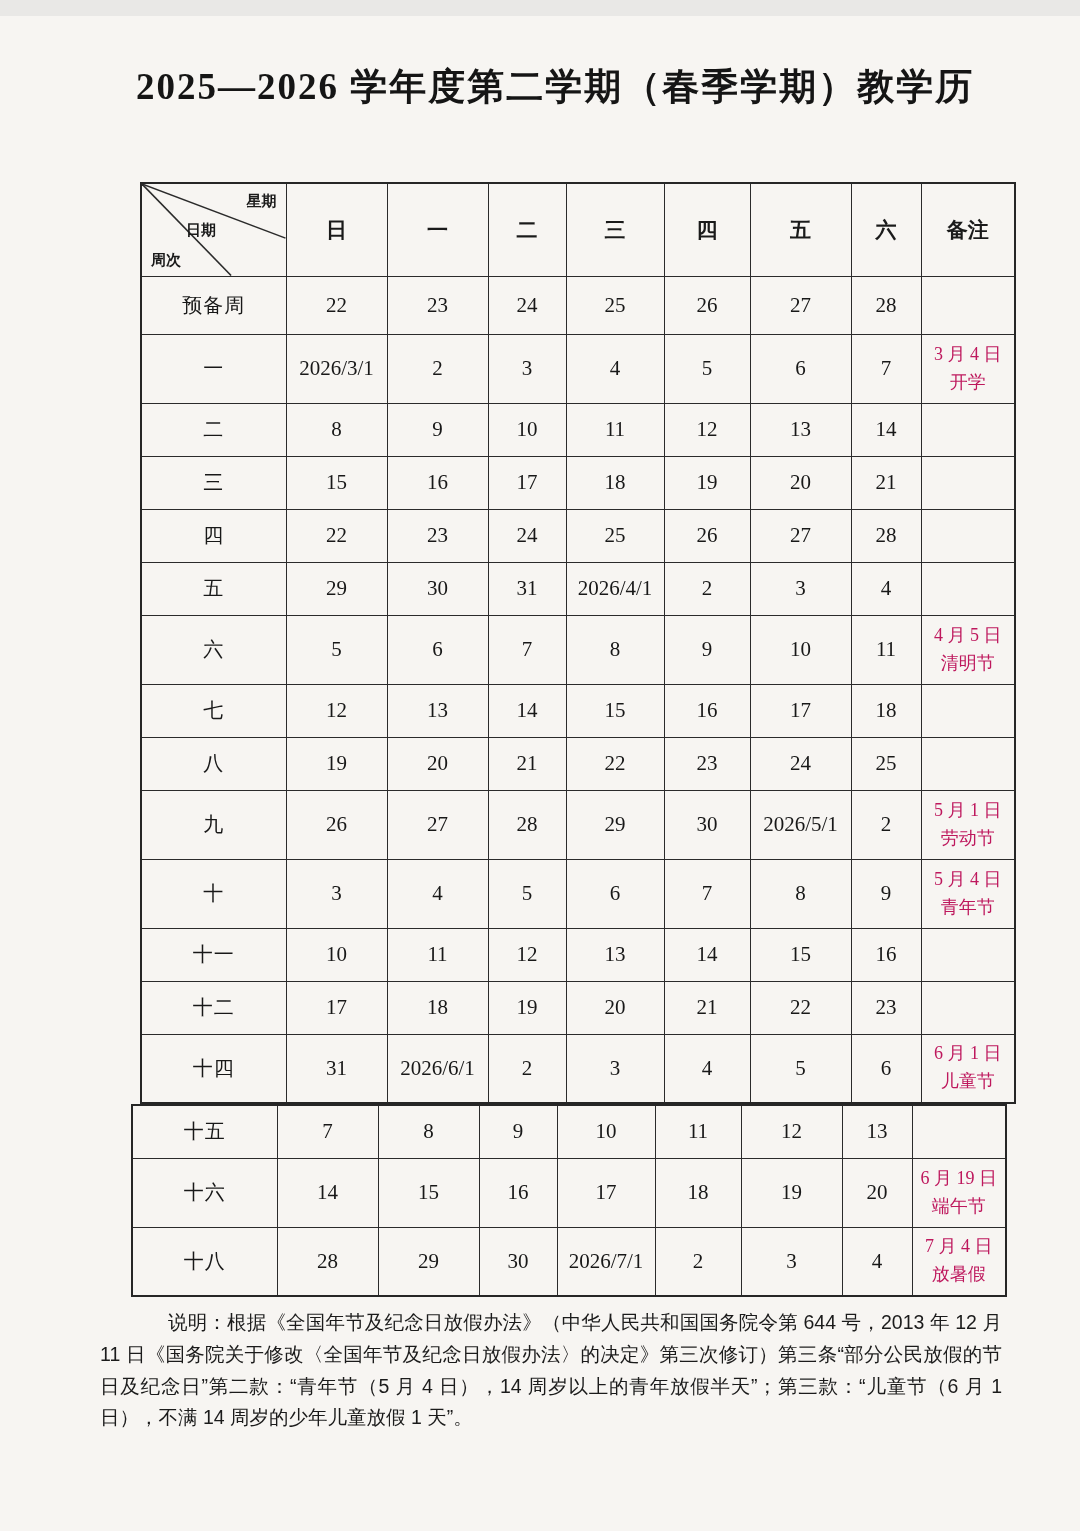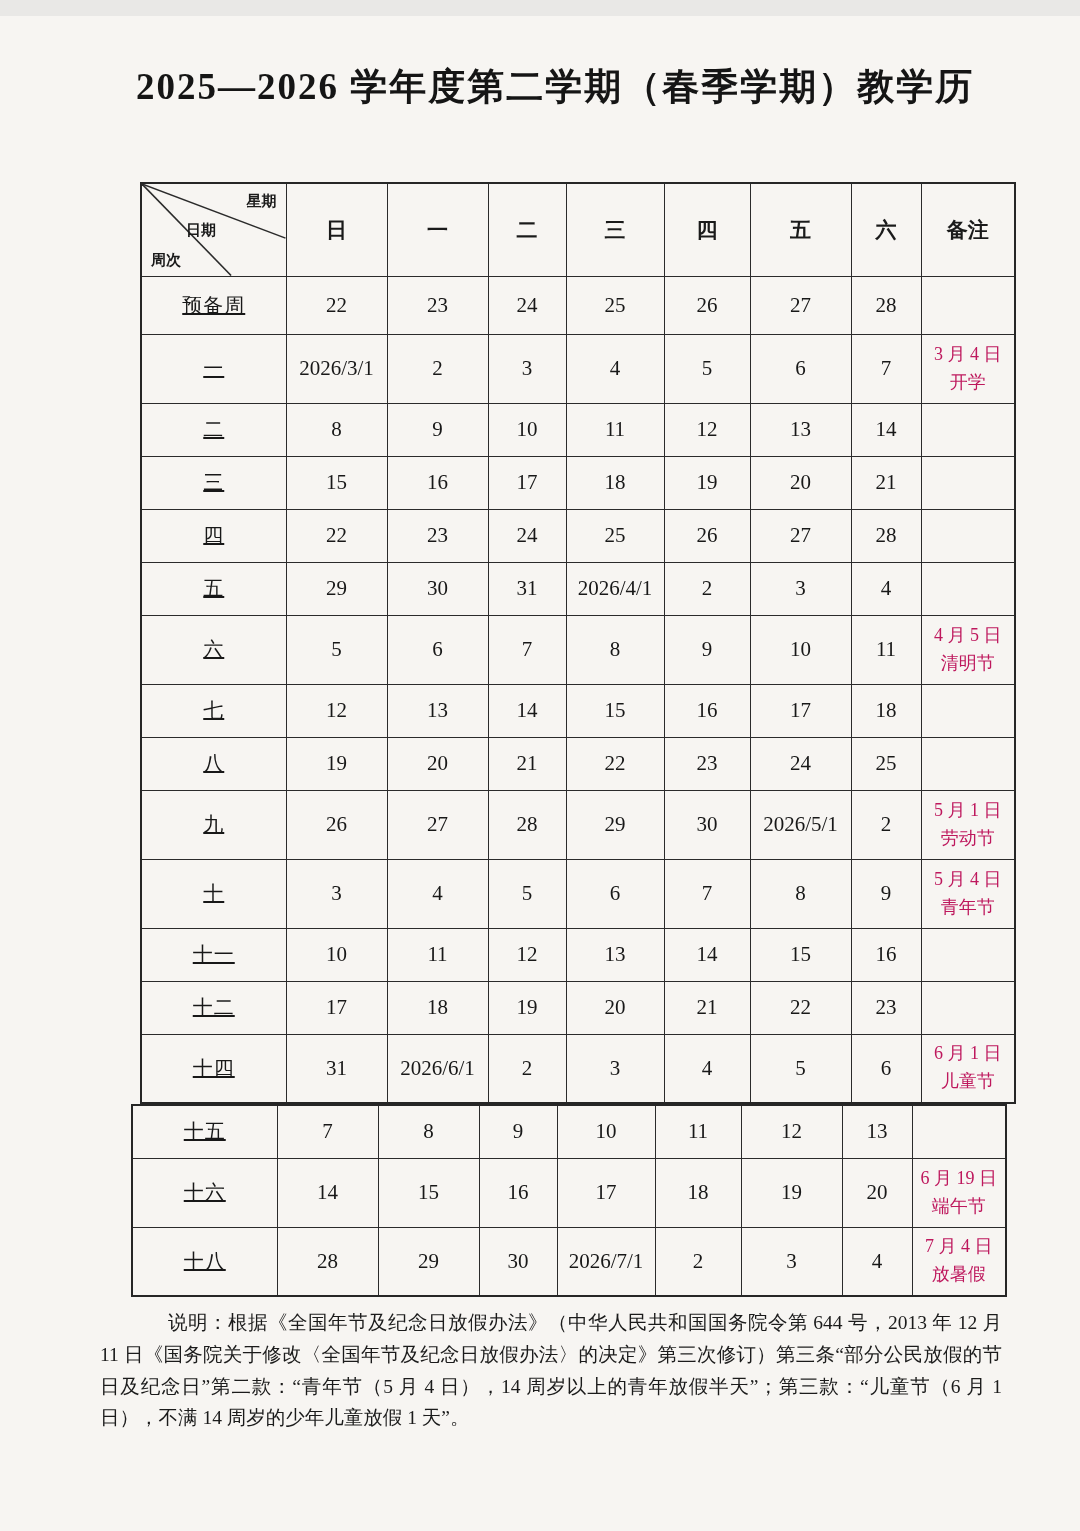--- a/index.html
+++ b/index.html
@@ -82,37 +82,37 @@
   th.corner .c-week { top: 9px; right: 9px; }
   th.corner .c-date { top: 38px; left: 44px; }
   th.corner .c-zhou { bottom: 9px; left: 9px; }
   
   td.day, th.week {
     font-family: "Liberation Serif", "DejaVu Serif", serif;
     font-size: 21px;
     font-weight: 400;
     color: #181818;
   }
-  th.week { font-size: 20px; letter-spacing: 1px; text-decoration: underline; }
+  th.week { font-size: 20px; letter-spacing: 1px; }
   td.remark {
     font-family: "Liberation Serif", "DejaVu Serif", serif;
     font-size: 18px;
     line-height: 1.55;
     white-space: pre-line;
     color: #be185d;
   }
   .note {
     margin: 10px 0 0 100px;
     width: 902px;
     font-size: 19.5px;
     line-height: 1.63;
     text-align: justify;
     text-indent: 68px;
     color: #1b1b1b;
-    font-family: Liberation Serif, serif;
+    font-family: Liberation Sans, sans-serif;
   }
 </style>
 </head>
 <body>
 
 <div class="page">
 
   <h1 class="page-title">2025—2026 学年度第二学期（春季学期）教学历</h1>
 
   <div class="table-wrap">

